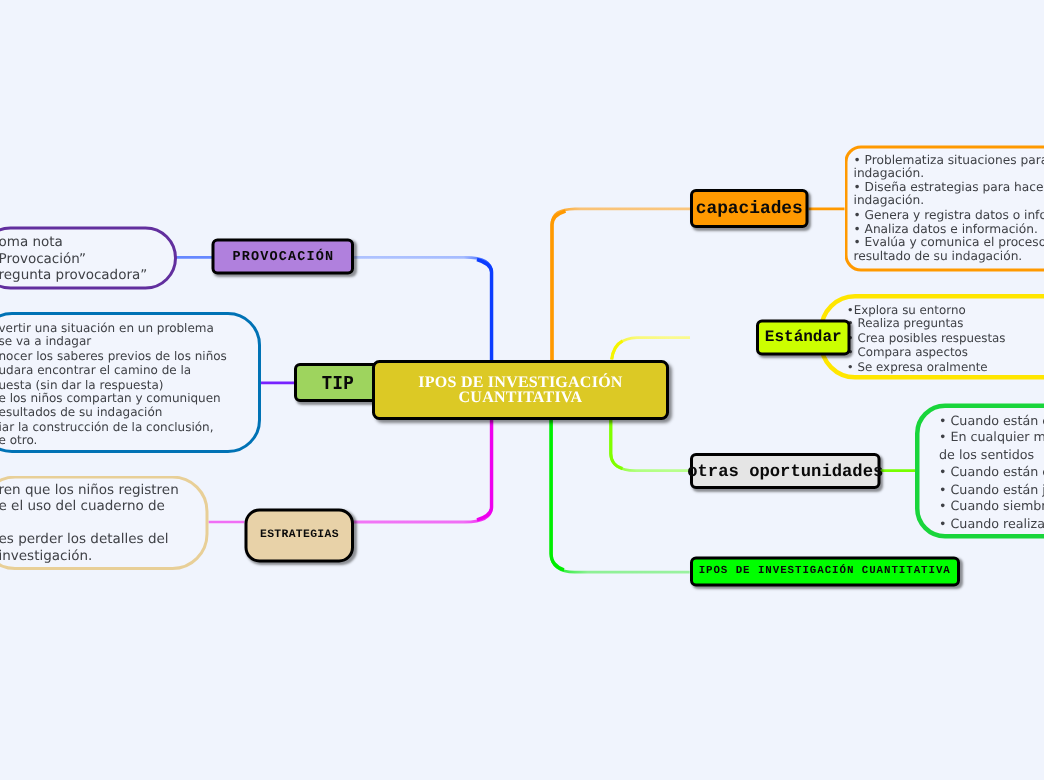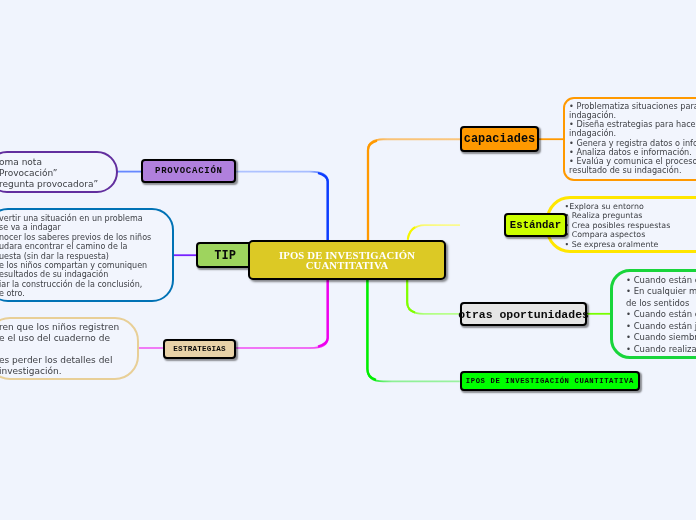--- a/index.html
+++ b/index.html
@@ -146,21 +146,21 @@
   <div class="center" style="left:248px;top:240px;width:198px;height:40px;">
     <span>IPOS DE INVESTIGACIÓN CUANTITATIVA</span>
   </div>
 
   <div class="topic" style="left:141.4px;top:159.4px;width:94.3px;height:23.7px;background:#b080dd;font-size:9px;letter-spacing:0.76px;text-indent:0.76px;">
     <span>PROVOCACIÓN</span>
   </div>
   <div class="topic" style="left:196.1px;top:242px;width:58px;height:25.5px;background:#9ed45e;font-size:12px;font-family:'DejaVu Sans Mono',monospace;align-items:center;">
     <span>TIP</span>
   </div>
-  <div class="topic" style="left:163px;top:339px;width:73px;height:20px;background:#e8d2a8;font-size:7.6px;letter-spacing:0.22px;text-indent:0.22px;">
+  <div class="topic" style="left:163px;top:339px;width:73px;height:36px;background:#e8d2a8;font-size:7.6px;letter-spacing:0.22px;text-indent:0.22px;border-radius:10px;">
     <span>ESTRATEGIAS</span>
   </div>
   <div class="topic" style="left:460px;top:126px;width:79px;height:26px;background:#ff9900;font-size:11.9px;">
     <span>capaciades</span>
   </div>
   <div class="topic" style="left:460px;top:213px;width:63px;height:24px;background:#ccff00;font-size:10.7px;margin-left:44px;">
     <span>Estándar</span>
   </div>
   <div class="topic" style="left:460px;top:302px;width:127px;height:24px;background:#e5e5e5;font-size:11.47px;">
     <span>otras oportunidades</span>

